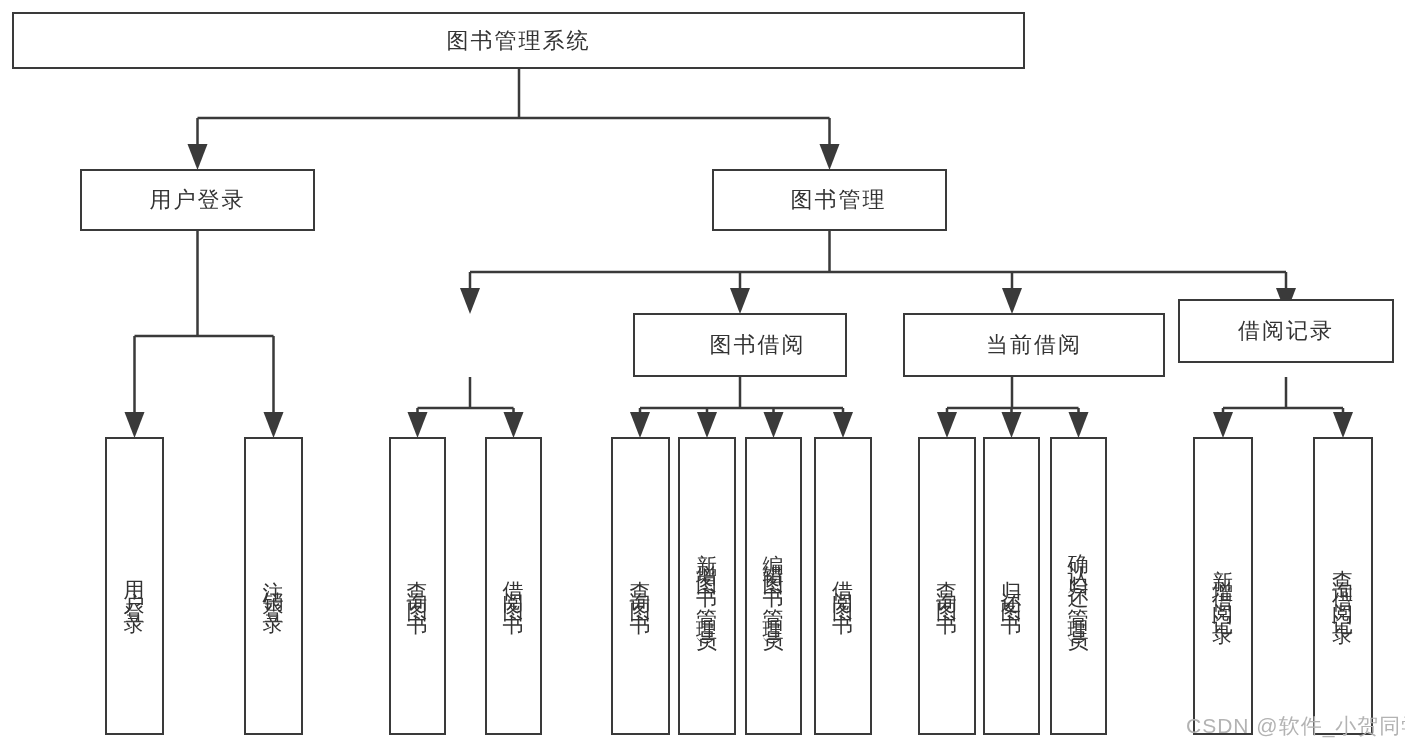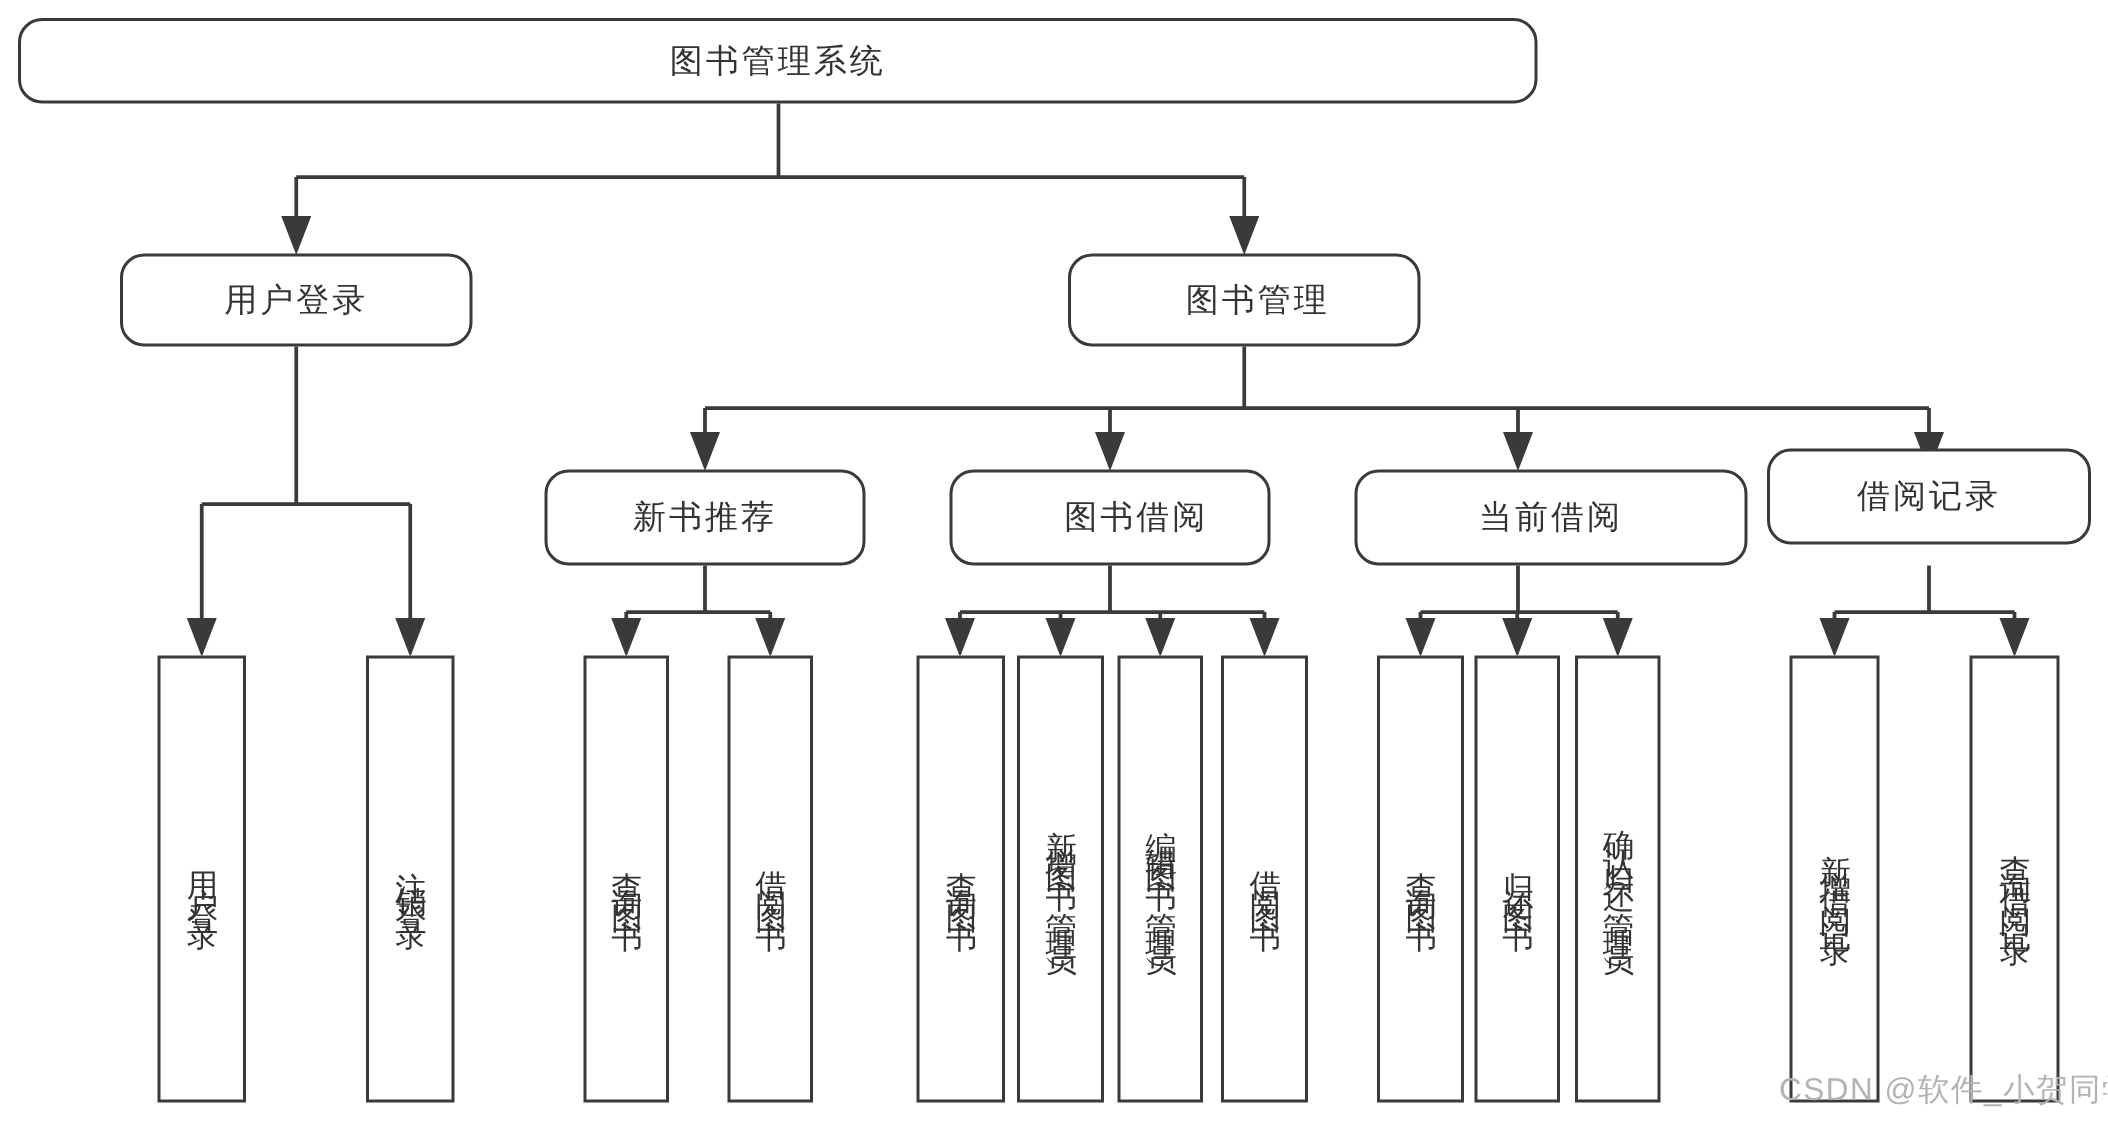--- a/index.html
+++ b/index.html
@@ -5,21 +5,21 @@
   html,body{margin:0;padding:0;background:#fff;}
   .stage{
     position:relative;width:1405px;height:747px;background:#fff;overflow:hidden;
     font-family:"Liberation Sans","DejaVu Sans",sans-serif;
   }
   .conn{position:absolute;left:0;top:0;z-index:0;}
   .box{
     position:absolute;box-sizing:border-box;border:2.5px solid #3a3a3a;background:#fff;
     display:flex;align-items:center;justify-content:center;color:#333;z-index:1;
   }
-  .h{font-size:22px;letter-spacing:2px;white-space:nowrap;border-radius:16px;}
+  .h{font-size:22px;letter-spacing:2px;white-space:nowrap;}
   .v{
     writing-mode:vertical-rl;text-orientation:mixed;
     font-size:21px;letter-spacing:11px;line-height:1;
   }
   .watermark{
     position:absolute;left:1186px;top:712px;z-index:2;
     font-size:21px;letter-spacing:1px;color:#b3b3b3;white-space:nowrap;
   }
 </style>
 </head>
@@ -68,21 +68,20 @@
       <polygon points="1213,412 1233,412 1223,438"></polygon>
       <polygon points="1333,412 1353,412 1343,438"></polygon>
     </g>
   </svg>
 
   <div class="box h" style="left:12px;top:12px;width:1013px;height:57px;">图书管理系统</div>
 
   <div class="box h" style="left:80px;top:169px;width:235px;height:62px;">用户登录</div>
   <div class="box h" style="left:712px;top:169px;width:235px;height:62px;padding-left:18px;">图书管理</div>
 
-  <div class="box h" style="left:363px;top:313px;width:214px;height:64px;">新书推荐</div>
   <div class="box h" style="left:633px;top:313px;width:214px;height:64px;padding-left:35px;">图书借阅</div>
   <div class="box h" style="left:903px;top:313px;width:262px;height:64px;">当前借阅</div>
   <div class="box h" style="left:1178px;top:299px;width:216px;height:64px;">借阅记录</div>
 
   <div class="box v" style="left:105px;top:437px;width:59px;height:298px;">用户登录</div>
   <div class="box v" style="left:244px;top:437px;width:59px;height:298px;">注销登录</div>
 
   <div class="box v" style="left:389px;top:437px;width:57px;height:298px;">查询图书</div>
   <div class="box v" style="left:485px;top:437px;width:57px;height:298px;">借阅图书</div>
 

